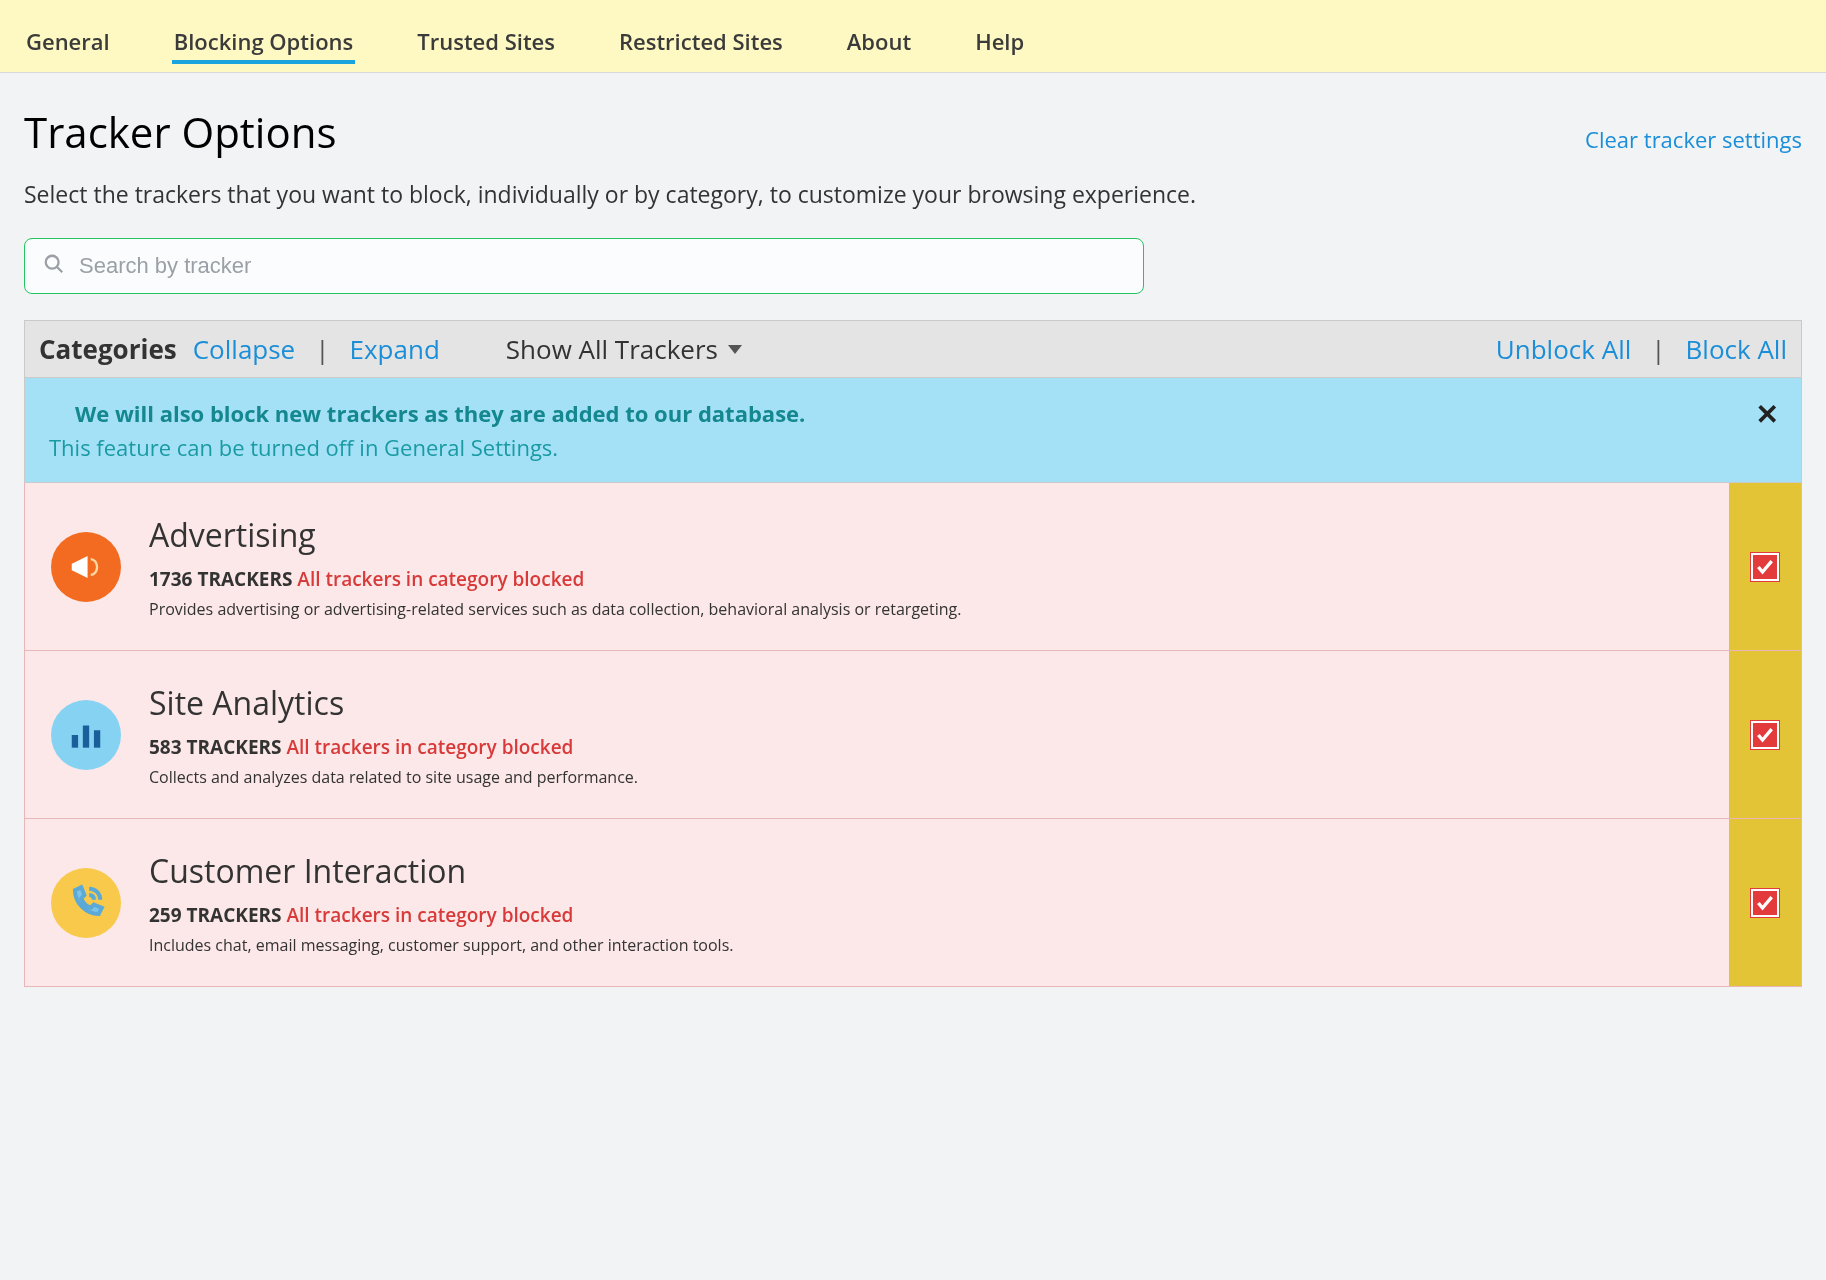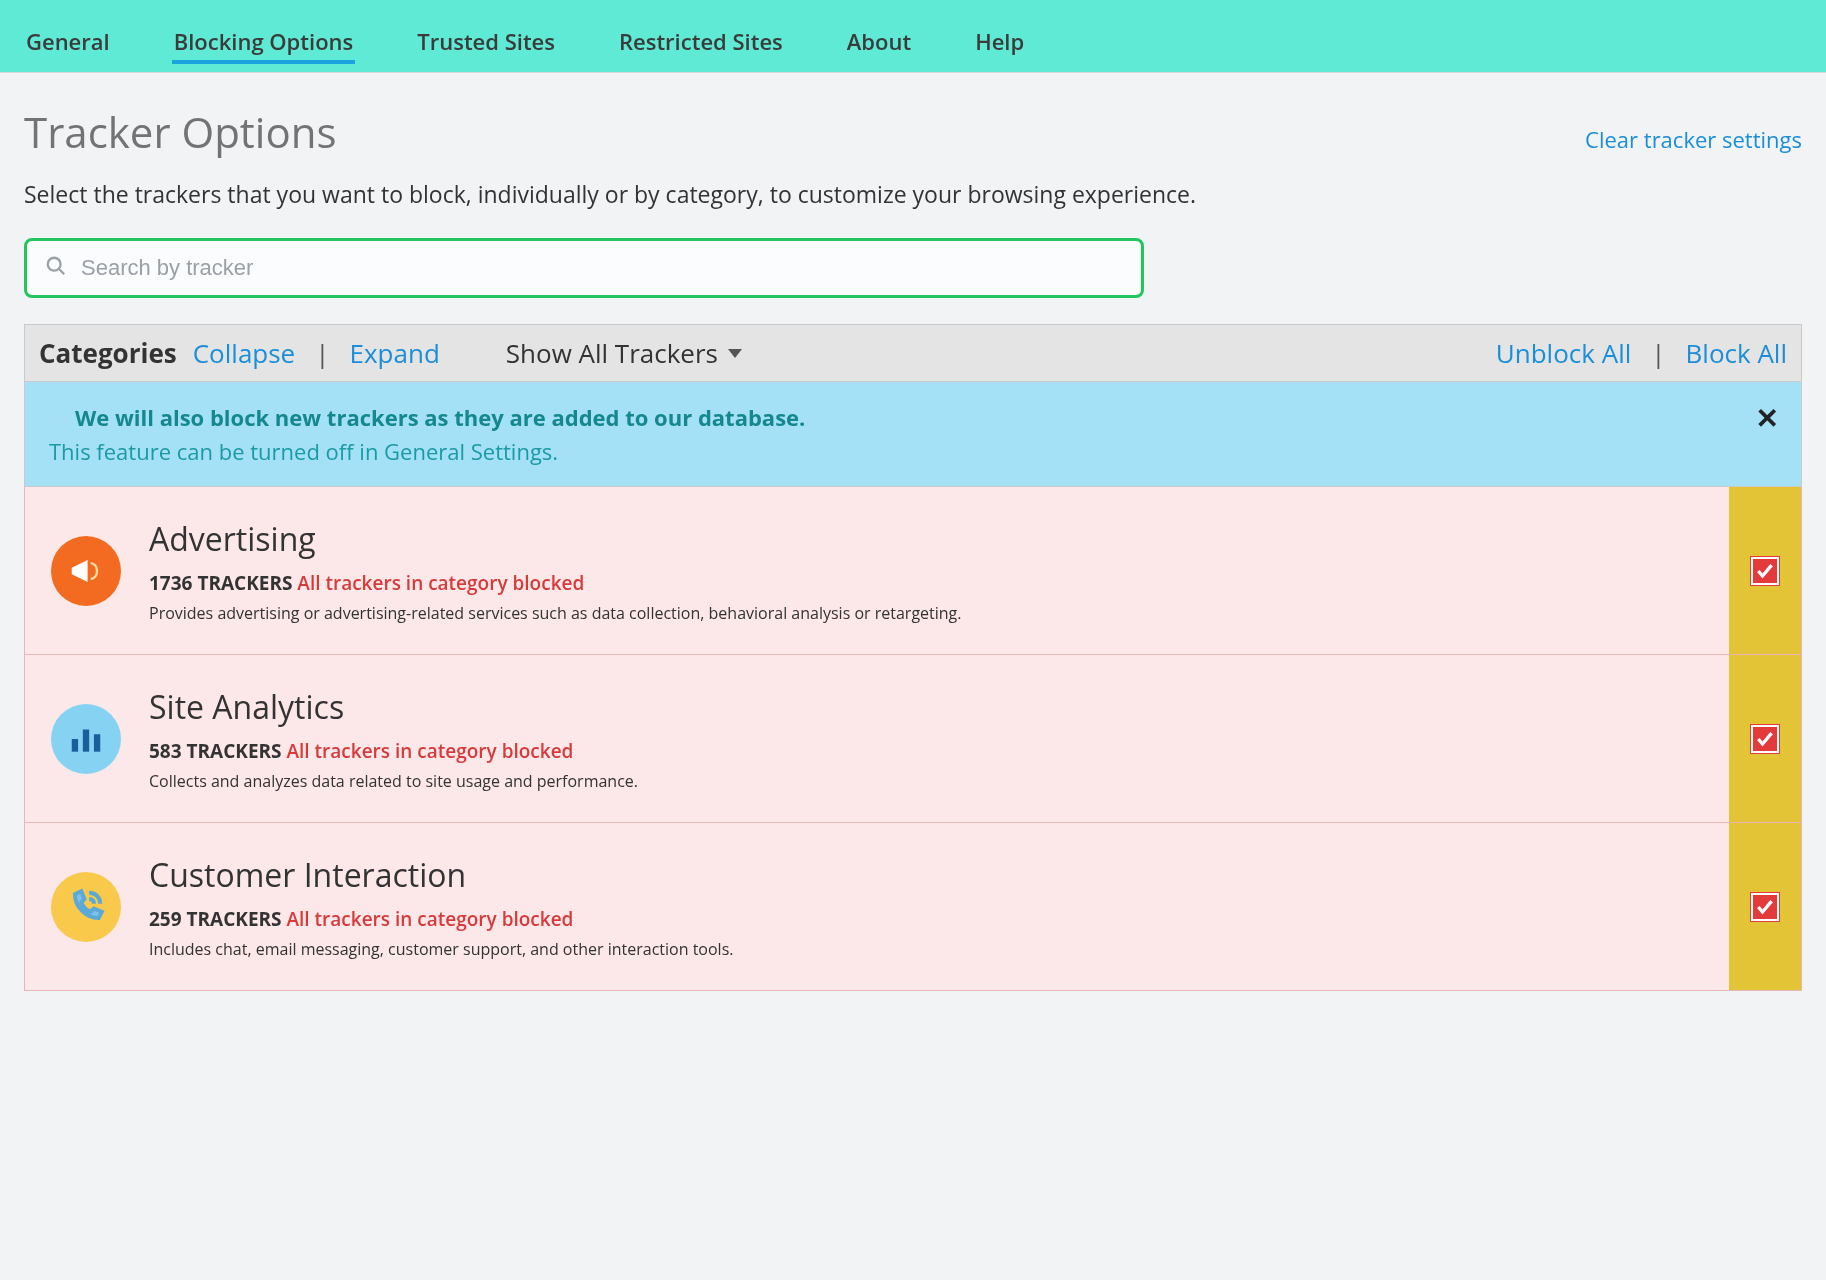--- a/index.html
+++ b/index.html
@@ -6,21 +6,21 @@
   body {
     font-family: "Segoe UI", "Open Sans", -apple-system, Helvetica, Arial, sans-serif;
     color: #333;
     background: #f1f3f5;
     font-size: 22px;
   }
   .tabs {
     display: flex;
     gap: 60px;
     padding: 20px 24px 0 24px;
-    background: #5eead4;
+    background: #fef9c3;
     border-bottom: 1px solid #d8d8d8;
   }
   .tab {
     padding: 6px 2px 16px 2px;
     font-weight: 600;
     color: #3b3b3b;
     cursor: pointer;
     position: relative;
     font-size: 22px;
   }
@@ -36,29 +36,29 @@
   }
   .header-row {
     display: flex;
     justify-content: space-between;
     align-items: baseline;
     margin-bottom: 18px;
   }
   h1 {
     font-weight: 400;
     font-size: 42px;
-    color: #737373;
+    color: #000000;
   }
   .link { color: #1a8ed8; cursor: pointer; }
   .subtitle { color: #333; font-size: 23px; margin-bottom: 28px; }
   .searchbox {
     margin: 0 0 26px 0;
     width: 63%;
     min-width: 400px;
-    border: 3px solid #22c55e;
+    border: 1px solid #22c55e;
     border-radius: 8px;
     padding: 12px 18px;
     display: flex;
     align-items: center;
     gap: 14px;
     background: #fbfcfd;
   }
   .searchbox input {
     border: none;
     outline: none;

